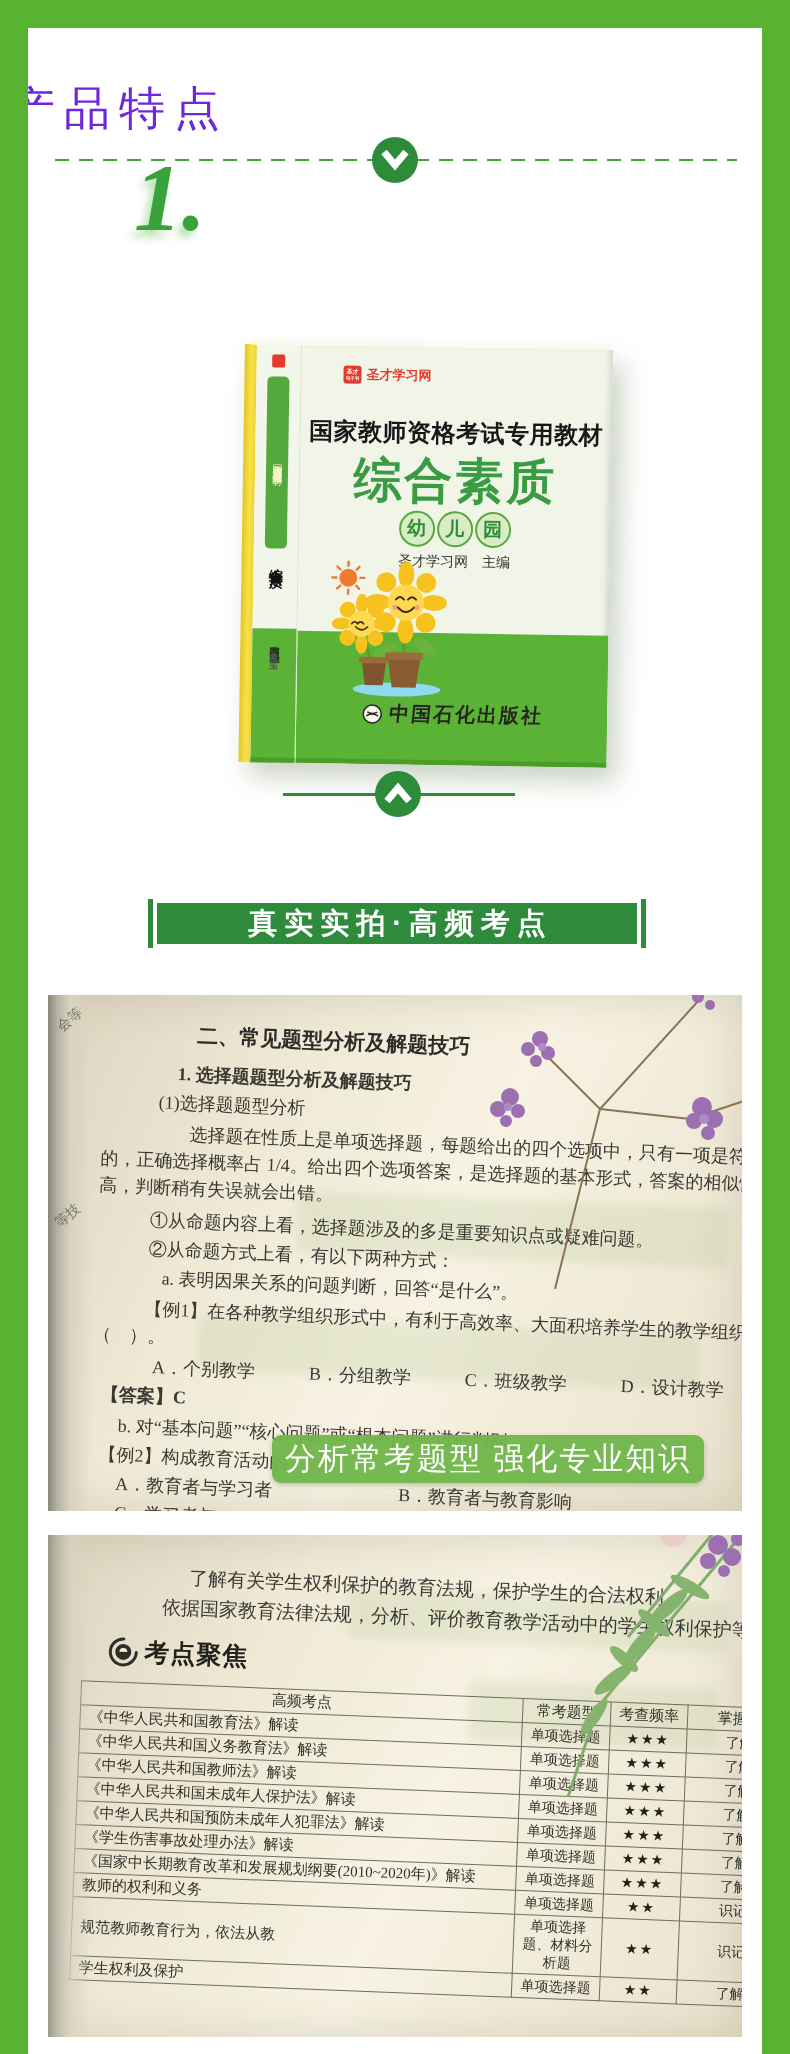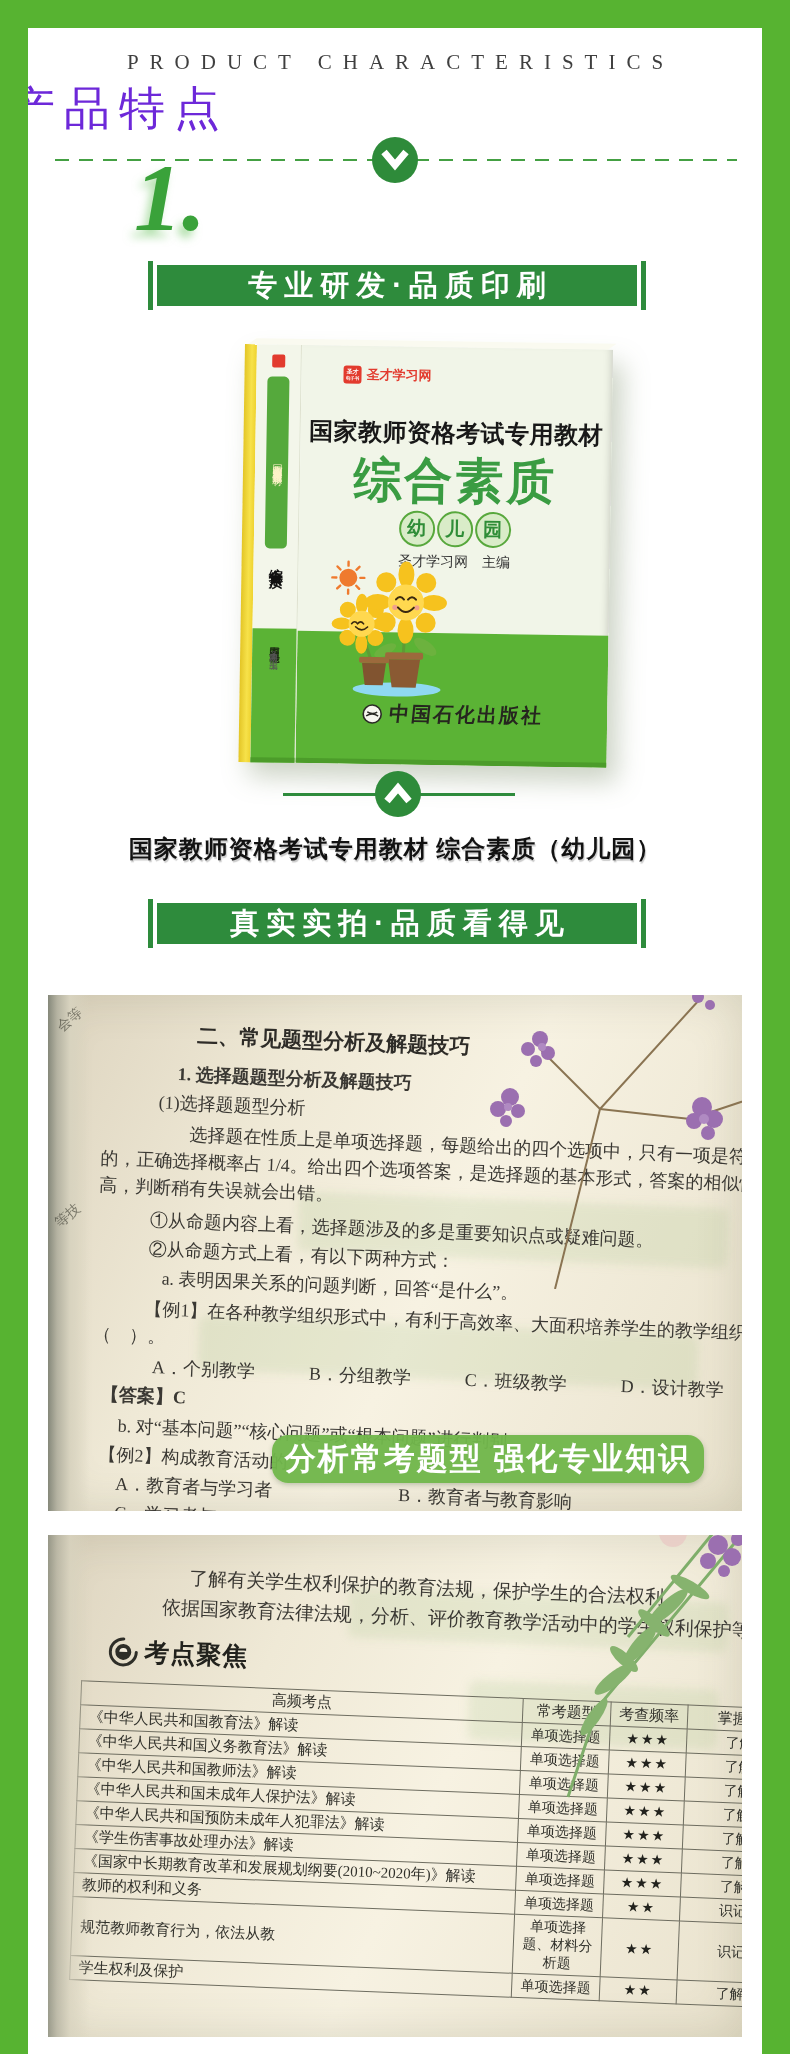--- a/index.html
+++ b/index.html
@@ -144,53 +144,45 @@
   .kp-table th,.kp-table td{border:1px solid #6e6d60;font-weight:normal;color:#32322c;
             padding:2px 8px;font-size:15px;height:23px;box-sizing:border-box;overflow:hidden;}
   .kp-table th{text-align:center;}
   .kp-table td.c1{white-space:nowrap;}
   .kp-table td.cc{text-align:center;white-space:nowrap;font-size:14px;}
   .kp-table td.cw{text-align:center;font-size:14px;}
   .kp-table .star{letter-spacing:2px;font-size:13px;color:#22221d;}
   .col1{width:442px;}.col2{width:88px;}.col3{width:77px;}.col4{width:120px;}
   
   .photo-overlay{position:absolute;left:224px;width:432px;height:48px;background:rgba(112,182,75,.96);
-                 border-radius:16px;color:#fff;font-weight:bold;font-size:31px;letter-spacing:2px;
+                 border-radius:9px;color:#fff;font-weight:normal;font-size:31px;letter-spacing:2px;
                  display:flex;align-items:center;justify-content:center;z-index:6;
                  box-shadow:0 2px 5px rgba(40,70,30,.25);white-space:nowrap;}
   .ov1{top:440px;}
   .ov2{top:421px;}
   .decor{position:absolute;z-index:3;}
 </style>
 </head>
 <body>
 
 <div class="page">
   <div class="frame-t"></div>
   <div class="frame-l"></div>
   <div class="frame-r"></div>
 
-  <div class="hdr-en">PRODUCT CHARACTERISTICS</div>
   <div class="hdr-cn">产品特点</div>
 
   <div class="dash-line"></div>
   <div class="chev-circle chev-down">
     <svg width="30" height="26" viewBox="0 0 30 26">
         <path d="M4 5 L15 18 L26 5" stroke="#ffffff" stroke-width="7" fill="none"></path>
       </svg>
   </div>
 
   <div class="num1">1.</div>
-  <div class="banner banner1">
-    <div class="bar"></div>
-    <div class="gap"></div>
-    <div class="core">专业研发·品质印刷</div>
-    <div class="gap"></div>
-    <div class="bar"></div>
-  </div>
 
   <div class="book">
     <div class="book-top"></div>
     <div class="pages"></div>
     <div class="spine">
       <div class="spine-logo"></div>
       <div class="spine-series">国家教师资格考试专用教材</div>
       <div class="spine-title">综合素质</div>
       <div class="spine-level">幼儿园</div>
       <div class="spine-editor">圣才学习网 主编</div>
@@ -281,26 +273,25 @@
     </div>
   </div>
 
   <div class="solid-line"></div>
   <div class="chev-circle chev-up">
     <svg width="30" height="26" viewBox="0 0 30 26">
         <path d="M4 20 L15 7 L26 20" stroke="#ffffff" stroke-width="7" fill="none"></path>
       </svg>
   </div>
 
-  <div class="caption">国家教师资格考试专用教材 综合素质（幼儿园）</div>
 
   <div class="banner banner2">
     <div class="bar"></div>
     <div class="gap"></div>
-    <div class="core">真实实拍·品质看得见</div>
+    <div class="core">真实实拍·高频考点</div>
     <div class="gap"></div>
     <div class="bar"></div>
   </div>
 
   <div class="photo photo1">
     <div class="pg-edge"></div>
     <div class="edge-char ec1">会等</div>
     <div class="edge-char ec2">等技</div>
     <div class="ghost" style="left:250px;top:205px;width:430px;height:60px;"></div>
     <div class="ghost" style="left:150px;top:330px;width:500px;height:55px;"></div>

